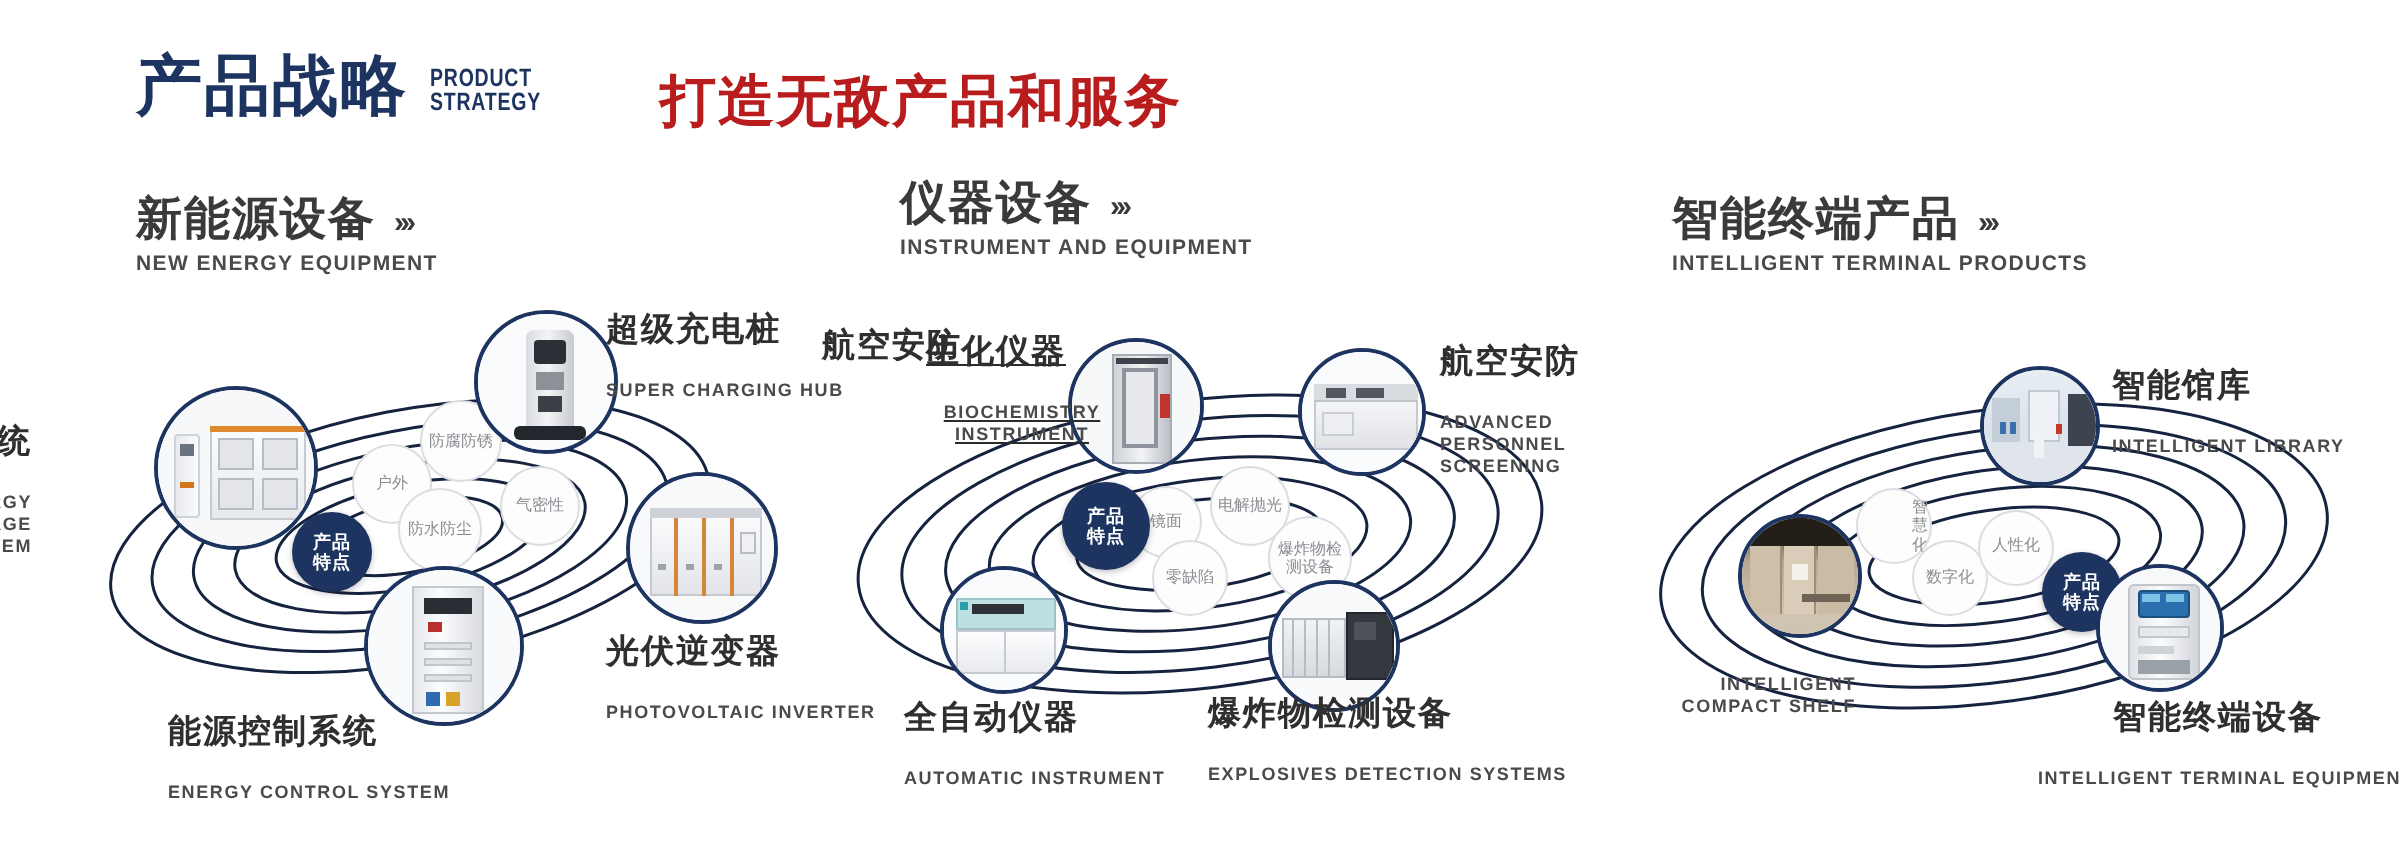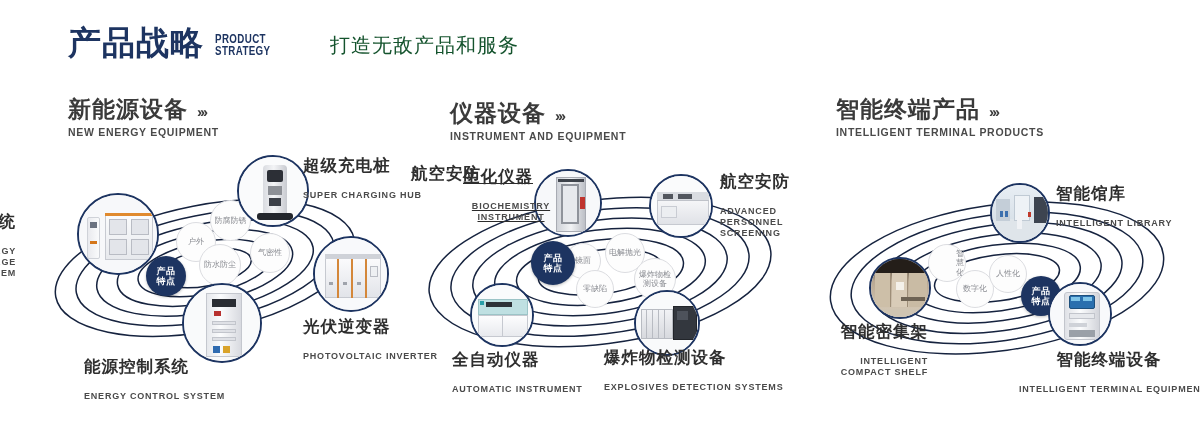--- a/index.html
+++ b/index.html
@@ -21,21 +21,21 @@
   }
   .hdr-en{
     margin-left:11px;margin-bottom:2px;
     font-size:12.5px;font-weight:bold;line-height:12px;
     color:#1d3461;letter-spacing:0.5px;
     transform:scaleX(0.78);transform-origin:left bottom;
     font-family:"Liberation Sans Narrow","Liberation Sans",sans-serif;
   }
   .hdr-slogan{
     position:absolute;left:330px;top:32px;
-    font-size:20px;font-weight:normal;color:#14532d;letter-spacing:1px;
+    font-size:28px;font-weight:bold;color:#b91c1c;letter-spacing:1px;
   }
 
   
   .sec{position:absolute;}
   .sec .sec-cn{
     font-size:23px;font-weight:bold;color:#3a3a3a;letter-spacing:1px;
     display:inline-block;vertical-align:middle;line-height:27px;
   }
   .sec .chev{
     display:inline-block;vertical-align:middle;margin-left:9px;
@@ -100,21 +100,21 @@
   </div>
   <div class="hdr-slogan">打造无敌产品和服务</div>
 
   <div class="sec" style="left:68px;top:96px;">
     <div>
       <span class="sec-cn">新能源设备</span><span class="chev">›››</span>
     </div>
     <div class="sec-en">NEW ENERGY EQUIPMENT</div>
   </div>
 
-  <div class="sec" style="left:450px;top:100px;">
+  <div class="sec" style="left:450px;top:88px;">
     <div>
       <span class="sec-cn">仪器设备</span><span class="chev">›››</span>
     </div>
     <div class="sec-en">INSTRUMENT AND EQUIPMENT</div>
   </div>
 
   <div class="sec" style="left:836px;top:96px;">
     <div>
       <span class="sec-cn">智能终端产品</span><span class="chev">›››</span>
     </div>
@@ -380,21 +380,20 @@
         <div class="sh" style="left:0;top:0;right:0;height:14px;background:#241e19;"></div>
         <div class="sh" style="left:4px;top:14px;width:16px;height:34px;background:#cdbfa8;border-right:1px solid #9e8e78;"></div>
         <div class="sh" style="left:21px;top:14px;width:16px;height:34px;background:#d9ccb8;border-right:1px solid #9e8e78;"></div>
         <div class="sh" style="left:38px;top:14px;width:18px;height:34px;background:#c9bba4;"></div>
         <div class="sh" style="left:25px;top:23px;width:8px;height:8px;background:#f4f1ea;"></div>
         <div class="sh" style="left:30px;top:38px;width:24px;height:4px;background:#6e6354;"></div>
         <div class="sh" style="left:0;top:50px;right:0;height:12px;background:#cfc4b2;"></div>
       </div>
     </div>
     <div class="cap r" style="left:10px;top:172px;width:118px;">
-      <div class="cap-cn">智能密集架</div>
       <div class="cap-en" style="white-space:normal;">INTELLIGENT COMPACT SHELF</div>
     </div>
 
     <div class="node" style="left:248px;top:132px;width:64px;height:64px;">
       <div class="art">
         <div class="sh" style="left:0;top:0;right:0;bottom:0;background:#f8f9fb;"></div>
         <div class="sh" style="left:14px;top:8px;width:36px;height:48px;background:linear-gradient(90deg,#dfe1e6,#fbfcfd 45%,#d2d4da);border:1px solid #c2c5cc;border-radius:3px;"></div>
         <div class="sh" style="left:19px;top:11px;width:26px;height:14px;background:#2a6fae;border:1px solid #1d4f7c;border-radius:2px;"></div>
         <div class="sh" style="left:21px;top:13px;width:9px;height:4px;background:#7fc4e8;"></div>
         <div class="sh" style="left:33px;top:13px;width:9px;height:4px;background:#7fc4e8;"></div>

